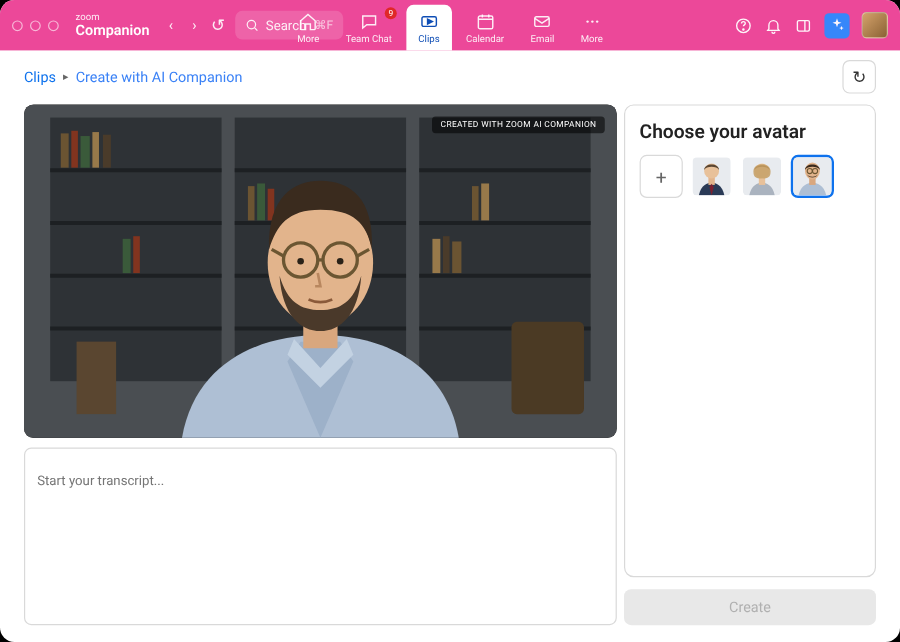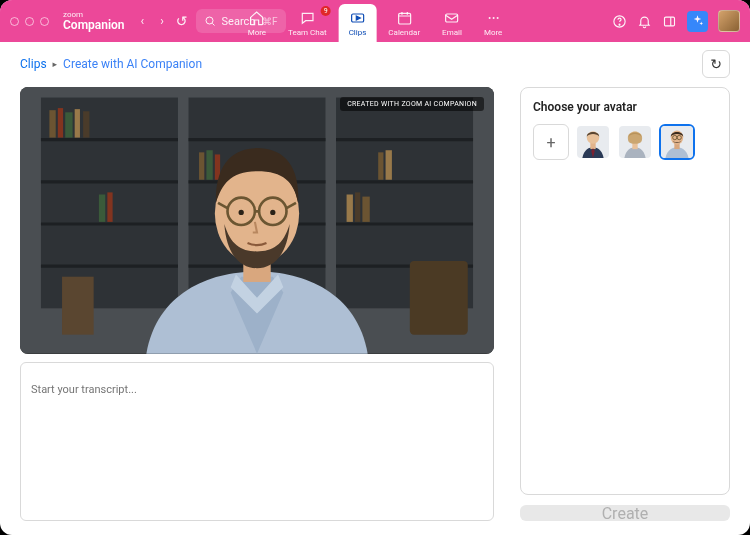--- a/index.html
+++ b/index.html
@@ -29,37 +29,37 @@
   .avatar-sm { width: 22px; height: 22px; border-radius: 4px; background: linear-gradient(135deg,#d4a26b,#8a6234); border: 1px solid rgba(255,255,255,0.4); }
 
   
   .subbar { display: flex; align-items: center; padding: 8px 20px; font-size: 12px; border-bottom: 1px solid transparent; }
   .crumb-link { color: #0e72ed; cursor: pointer; }
   .crumb-sep { margin: 0 6px; color: #666; font-size: 9px; }
   .crumb-cur { color: #3b82f6; }
   .refresh-btn { margin-left: auto; width: 28px; height: 28px; border: 1px solid #d9d9d9; border-radius: 6px; display: flex; align-items: center; justify-content: center; cursor: pointer; font-size: 14px; color: #333; }
 
   
-  .content { display: flex; gap: 26px; padding: 0 20px 14px; flex: 1; min-height: 0; }
+  .content { display: flex; gap: 6px; padding: 0 20px 14px; flex: 1; min-height: 0; }
   .leftcol { flex: 1; display: flex; flex-direction: column; min-width: 0; }
   .preview { width: 100%; aspect-ratio: 16/9; background: #222; border-radius: 8px; overflow: hidden; position: relative; }
   .preview svg { width: 100%; height: 100%; display: block; }
   .watermark { position: absolute; top: 10px; right: 10px; background: rgba(0,0,0,0.55); color: #fff; font-size: 7px; letter-spacing: 0.3px; padding: 3px 7px; border-radius: 3px; }
   .transcript { margin-top: 8px; border: 1px solid #d9d9d9; border-radius: 6px; flex: 1; padding: 20px 10px; font-size: 11px; color: #999; resize: none; outline: none; font-family: inherit; min-height: 80px; }
   .counter { text-align: right; font-size: 10px; color: #888; margin-top: 4px; }
 
   .rightcol { width: 210px; display: flex; flex-direction: column; }
   .avatar-panel { border: 1px solid #d9d9d9; border-radius: 8px; padding: 12px; flex: 1; }
-  .panel-title { font-size: 12px; font-weight: 600; color: #222; margin-bottom: 10px; }
+  .panel-title { font-size: 16px; font-weight: 600; color: #222; margin-bottom: 10px; }
   .avatar-grid { display: flex; gap: 6px; flex-wrap: wrap; }
   .avatar-add { width: 36px; height: 36px; border: 1px solid #d9d9d9; border-radius: 6px; display: flex; align-items: center; justify-content: center; font-size: 16px; color: #666; cursor: pointer; }
   .avatar-opt { width: 36px; height: 36px; border-radius: 6px; overflow: hidden; cursor: pointer; border: 2px solid transparent; }
   .avatar-opt.selected { border-color: #0e72ed; }
   .avatar-opt svg { width: 100%; height: 100%; display: block; }
-  .create-btn { margin-top: 10px; height: 16px; border-radius: 6px; background: #e8e8e8; color: #b0b0b0; font-size: 16px; display: flex; align-items: center; justify-content: center; cursor: not-allowed; }
+  .create-btn { margin-top: 10px; height: 30px; border-radius: 6px; background: #e8e8e8; color: #b0b0b0; font-size: 12px; display: flex; align-items: center; justify-content: center; cursor: not-allowed; }
 </style>
 </head>
 <body>
 
 <div class="window">
 
   <div class="topbar" style="position:relative;">
     <div class="traffic">
       <span></span>
       <span></span>

